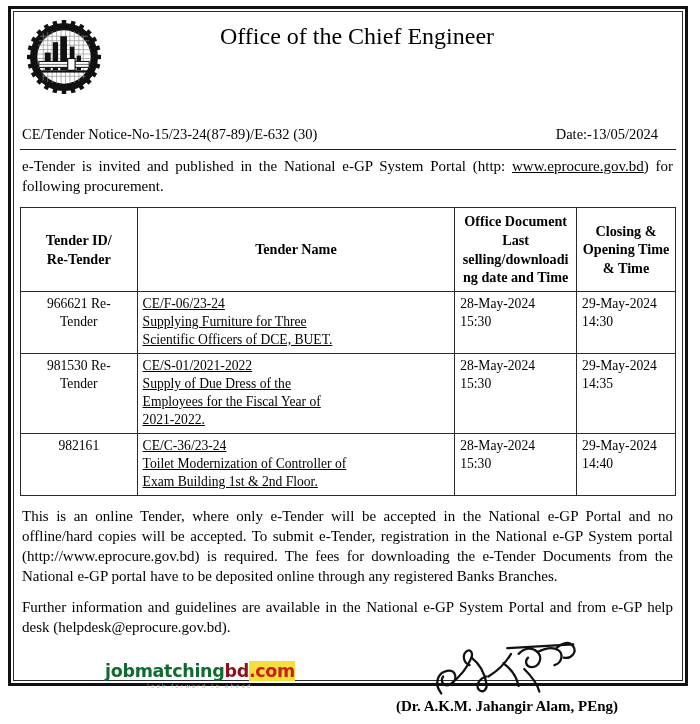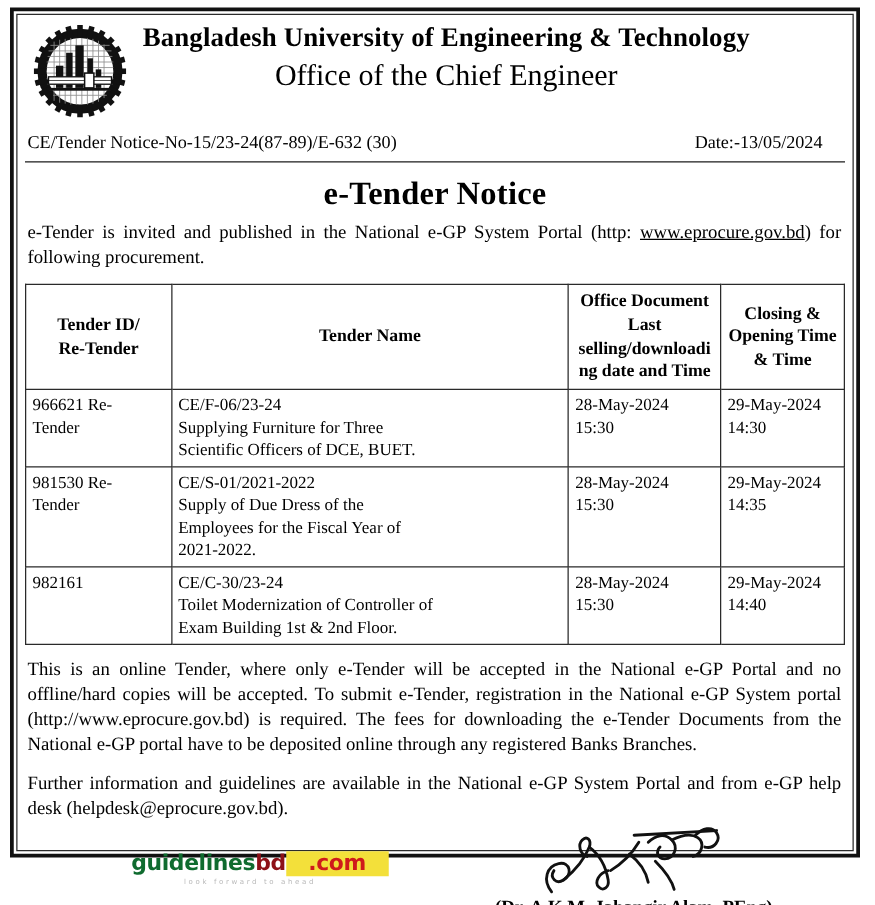--- a/index.html
+++ b/index.html
@@ -94,21 +94,21 @@
   
   .refline {
     display: flex;
     justify-content: space-between;
     align-items: baseline;
     font-size: 14.5px;
     margin-top: 12px;
     padding: 0 4px 0 2px;
   }
   .refline .notice-no { white-space: nowrap; text-align: center; }
-  .refline .date { white-space: nowrap; padding-right: 14px; }
+  .refline .date { white-space: nowrap; padding-right: 14px; margin-top: 20px; }
 
   
   .rule {
     border-top: 1px solid #1c1c1c;
     margin: 6px 0 0 0;
   }
 
   
   .doc-title {
     text-align: center;
@@ -153,25 +153,25 @@
     line-height: 1.22;
     height: 76px;
     padding: 4px 4px;
   }
   col.c1 { width: 17.8%; }
   col.c2 { width: 48.5%; }
   col.c3 { width: 18.6%; }
   col.c4 { width: 15.1%; }
 
   td.id-cell {
-    text-align: left;
+    text-align: center;
     padding-top: 4px;
     margin-left: 48px;
   }
-  td.name-cell { text-align: left; padding-left: 7px; }
+  td.name-cell { text-align: left; padding-left: 7px; text-decoration: underline; }
   td.date-cell { text-align: left; padding-top: 4px; }
   .cell-line { display: block; line-height: 1.32; }
 
   
   .para.p1 { margin-top: 10px; }
   .para.p2 { margin-top: 11px; }
 
   
   .footer {
     position: relative;
@@ -191,21 +191,21 @@
     font-weight: bold;
     letter-spacing: -0.3px;
     line-height: 1;
     white-space: nowrap;
   }
   .brand-text .g1 { color: #0f6b2f; }
   .brand-text .g2 { color: #8d1118; }
   .brand-text .g3 {
     color: #cf1b1b;
     background: #f3e03a;
-    padding: 0 18px;
+    padding: 0 0;
   }
   .brand-sub {
     font-family: "DejaVu Sans", sans-serif;
     font-size: 5.6px;
     letter-spacing: 2.1px;
     color: #b9b9b9;
     margin-top: 2px;
     white-space: nowrap;
   }
 
@@ -320,33 +320,31 @@
             <g>
               <rect x="16" y="56" width="68" height="8" fill="#ffffff" stroke="#111" stroke-width="1.4"></rect>
               <line x1="16" y1="60" x2="84" y2="60" stroke="#111" stroke-width="0.8"></line>
               <rect x="55" y="52" width="10" height="16" fill="#ffffff" stroke="#111" stroke-width="1.6"></rect>
             </g>
             <rect x="14" y="68" width="72" height="3" fill="#111"></rect>
           </g>
         </svg>
       </div>
       <div class="titles">
-        <div class="uni-name">Bangladesh University of  Engineering &amp; Technology</div>
         <div class="office">Office of the Chief Engineer</div>
       </div>
     </div>
 
     <div class="refline">
       <span class="notice-no">CE/Tender Notice-No-15/23-24(87-89)/E-632 (30)</span>
       <span class="date">Date:-13/05/2024</span>
     </div>
 
     <div class="rule"></div>
 
-    <div class="doc-title">e-Tender Notice</div>
 
     <div class="para intro"><span>e-Tender is invited and published in the National e-GP System Portal (http: </span><a class="link" href="#">www.eprocure.gov.bd</a><span>) for following procurement.</span></div>
 
     <table class="tender">
       <colgroup>
           <col class="c1">
           <col class="c2">
           <col class="c3">
           <col class="c4">
         </colgroup>
@@ -413,21 +411,21 @@
             <span class="cell-line">29-May-2024</span>
             <span class="cell-line">14:35</span>
           </td>
         </tr>
 
         <tr>
           <td class="id-cell">
             <span class="cell-line">982161</span>
           </td>
           <td class="name-cell">
-            <span class="cell-line">CE/C-30/23-24</span>
+            <span class="cell-line">CE/C-36/23-24</span>
             <span class="cell-line">Toilet Modernization of Controller of</span>
             <span class="cell-line">Exam Building 1st &amp; 2nd Floor.</span>
           </td>
           <td class="date-cell">
             <span class="cell-line">28-May-2024</span>
             <span class="cell-line">15:30</span>
           </td>
           <td class="date-cell">
             <span class="cell-line">29-May-2024</span>
             <span class="cell-line">14:40</span>
@@ -435,21 +433,21 @@
         </tr>
       </tbody>
     </table>
 
     <div class="para p1">This is an online Tender, where only e-Tender will be accepted in the National e-GP Portal and no offline/hard copies will be accepted. To submit e-Tender, registration in the National e-GP System portal (http://www.eprocure.gov.bd) is required. The fees for downloading the e-Tender Documents from the National e-GP portal have to be deposited online through any registered Banks Branches.</div>
     <div class="para p2">Further information and guidelines are available in the National e-GP System Portal and from e-GP help desk (helpdesk@eprocure.gov.bd).</div>
 
     <div class="footer">
 
       <div class="brand">
-        <div class="brand-text"><span class="g1">guidelines</span><span class="g2">bd</span><span class="g3">.com</span></div>
+        <div class="brand-text"><span class="g1">jobmatching</span><span class="g2">bd</span><span class="g3">.com</span></div>
         <div class="brand-sub">look forward to ahead</div>
       </div>
 
       <div class="sign-block">
         <svg class="signature" viewBox="0 0 200 70">
           <g fill="none" stroke="#111111" stroke-width="2.4" stroke-linecap="round" stroke-linejoin="round">
             <path d="M30 62 C22 52 26 40 36 38 C46 36 48 48 40 52 C34 56 28 50 32 44"></path>
             <path d="M40 52 C50 44 58 34 62 24 C64 18 60 14 56 18 C52 22 54 30 60 32"></path>
             <path d="M62 24 C70 30 76 40 78 52 C79 58 74 62 70 58 C66 54 70 46 78 44"></path>
             <path d="M80 44 C90 38 98 30 104 20"></path>

